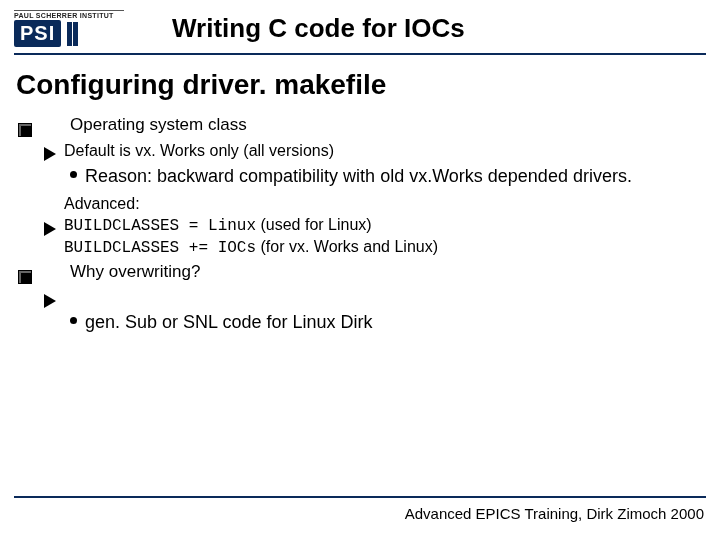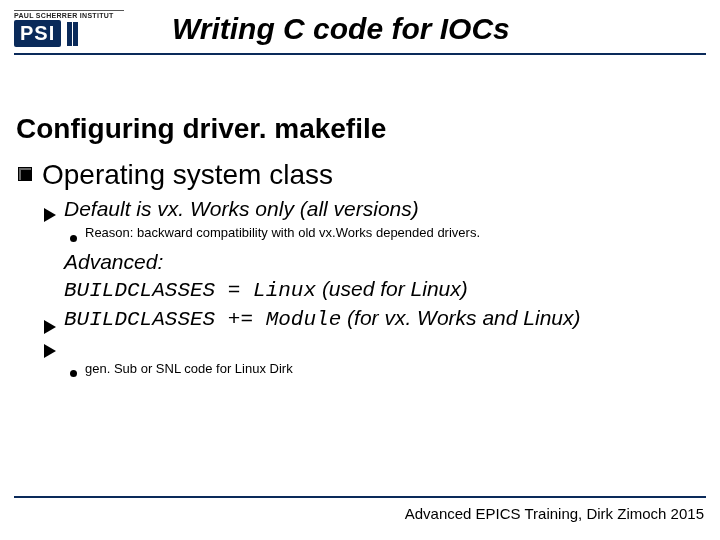--- a/index.html
+++ b/index.html
@@ -48,72 +48,70 @@
   .psi-bars span {
     width: 5px;
     background: #0a2a5a;
   }
   .psi-bars span:nth-child(1){ height: 24px; }
   .psi-bars span:nth-child(2){ height: 24px; }
   .page-title {
     flex: 1;
     text-align: left;
     font-weight: bold;
-    font-style: italic;
-    font-size: 30px;
+    font-size: 26px;
     padding-left: 30px;
   }
   .hr-top {
     margin: 2px 14px 0 14px;
     border: none;
     border-top: 2px solid #0a2a5a;
   }
   .content {
     padding: 14px 16px 0 16px;
   }
   h2.slide-heading {
     font-size: 28px;
     font-weight: bold;
     margin-bottom: 14px;
-    margin-top: 44px;
   }
   .l1 {
     display: flex;
     align-items: flex-start;
-    font-size: 28px;
+    font-size: 17px;
     margin: 4px 0 2px 0;
+    gap: 28px;
   }
   .sq {
     width: 14px; height: 14px;
     background: #000;
     border: 1px solid #000;
     margin: 8px 10px 0 2px;
     flex-shrink: 0;
     box-shadow: inset 2px 2px 0 #666;
   }
   .l2 {
     display: flex;
-    align-items: flex-end;
-    font-size: 21px;
+    align-items: center;
+    font-size: 16px;
     margin: 4px 0 2px 28px;
     line-height: 1.3;
-    font-style: italic;
   }
   .tri {
     width: 0; height: 0;
     border-top: 7px solid transparent;
     border-bottom: 7px solid transparent;
     border-left: 12px solid #000;
     margin: 6px 8px 0 0;
     flex-shrink: 0;
   }
   .l3 {
     display: flex;
-    align-items: flex-end;
-    font-size: 13px;
+    align-items: flex-start;
+    font-size: 18px;
     margin: 2px 0 6px 54px;
     line-height: 1.35;
   }
   .dot {
     width: 7px; height: 7px;
     background: #000;
     border-radius: 50%;
     margin: 7px 8px 0 0;
     flex-shrink: 0;
   }
@@ -170,29 +168,33 @@
   <div class="l3">
     <span class="dot"></span>
     <span>Reason: backward compatibility with old vx.Works depended drivers.</span>
   </div>
 
   <div class="l2">
     <span class="tri"></span>
     <span>
       <span>Advanced:</span><br>
       <span class="codebits">BUILDCLASSES = Linux</span><span>  (used for Linux)</span><br>
-      <span class="codebits">BUILDCLASSES += Module</span><span> (for vx. Works and Linux)</span>
+      <span class="codebits">BUILDCLASSES += IOCs</span><span> (for vx. Works and Linux)</span>
     </span>
   </div>
 
+  <div class="l1">
+    <span class="sq"></span>
+    <span>Why overwriting?</span>
+  </div>
 
   <div class="l2">
     <span class="tri"></span>
   </div>
 
   <div class="l3">
     <span class="dot"></span>
     <span>gen. Sub or SNL code for Linux Dirk</span>
   </div>
 </div>
 
 <hr class="footer-rule">
-<div class="footer-text">Advanced EPICS Training, Dirk Zimoch 2015</div>
+<div class="footer-text">Advanced EPICS Training, Dirk Zimoch 2000</div>
 
 </body></html>

